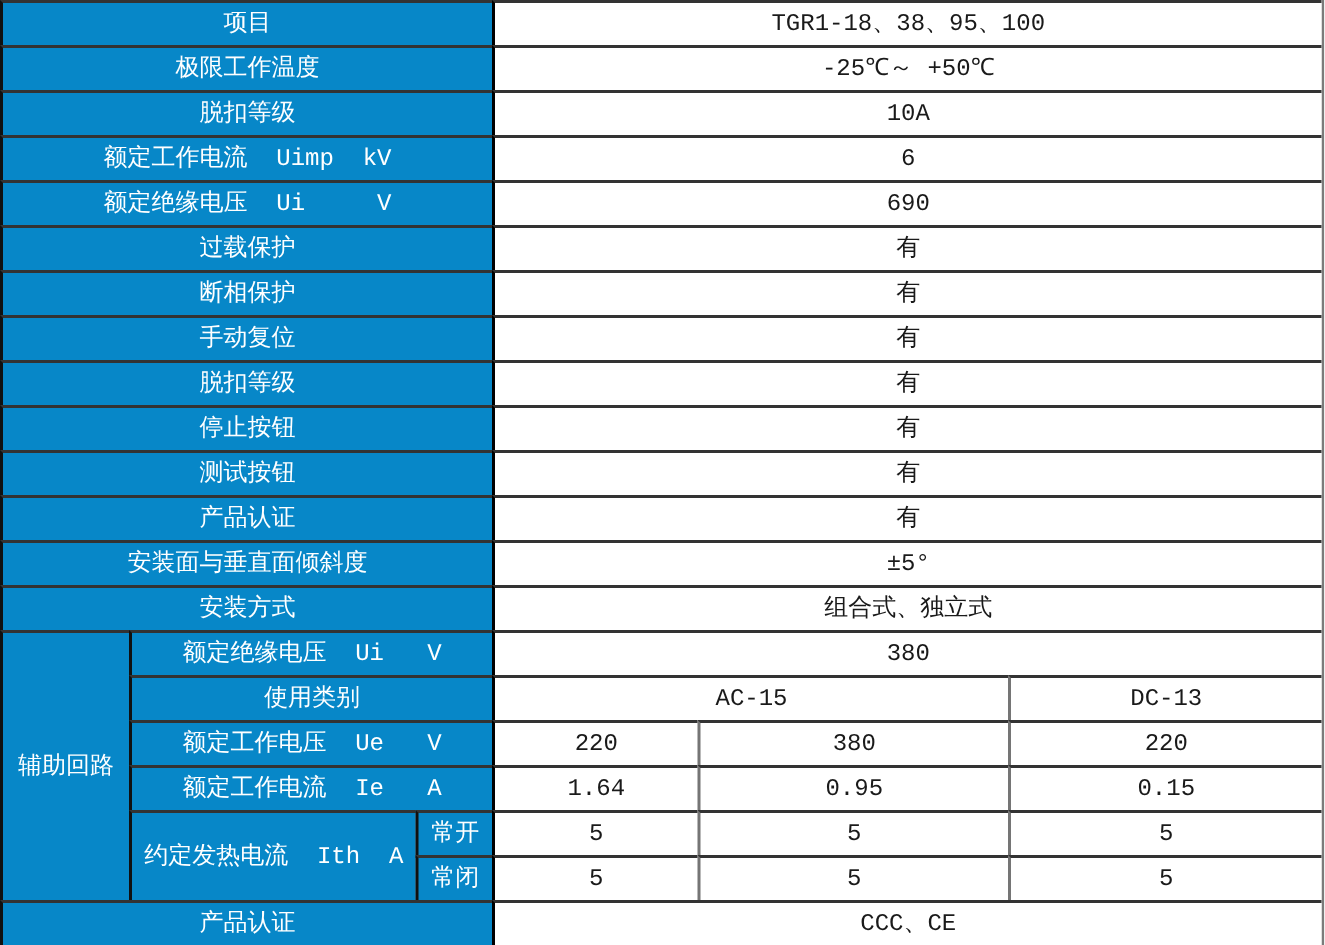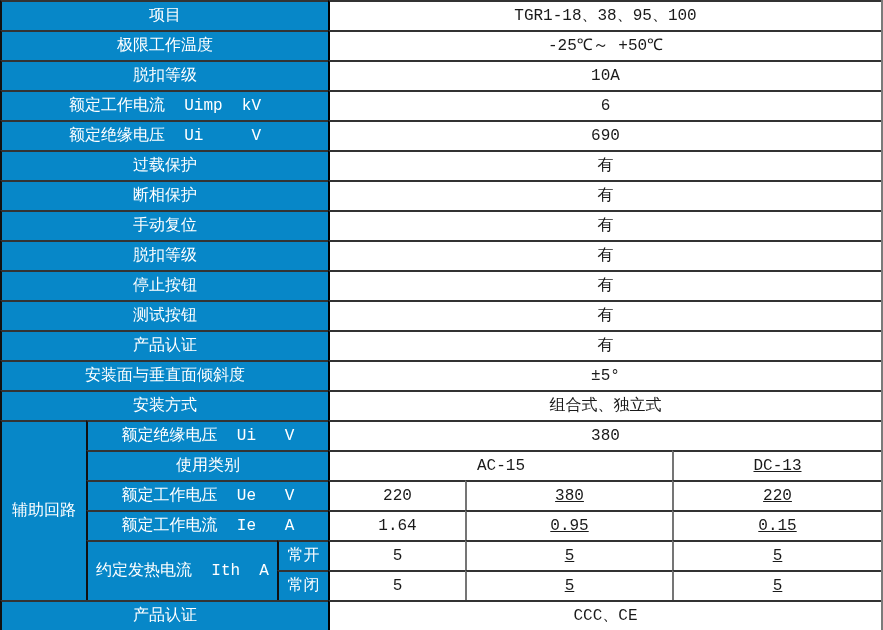--- a/index.html
+++ b/index.html
@@ -42,21 +42,21 @@
     color: #ffffff;
     border-left: 2px solid #101010;
   }
   
   td.v {
     background: #ffffff;
     color: #1a1a1a;
     margin-top: 40px;
   }
   td.v-main { border-left: 2px solid #000000; }   
-  td.v-sub  { border-left: 2px solid #757575; text-decoration: underline; }   
+  td.v-sub  { border-left: 2px solid #757575; }   
 </style>
 </head>
 <body>
 
 <div class="spec-wrap">
   <table class="spec">
     <colgroup>
       <col style="width:86px">
         <col style="width:191px">
         <col style="width:51px">

